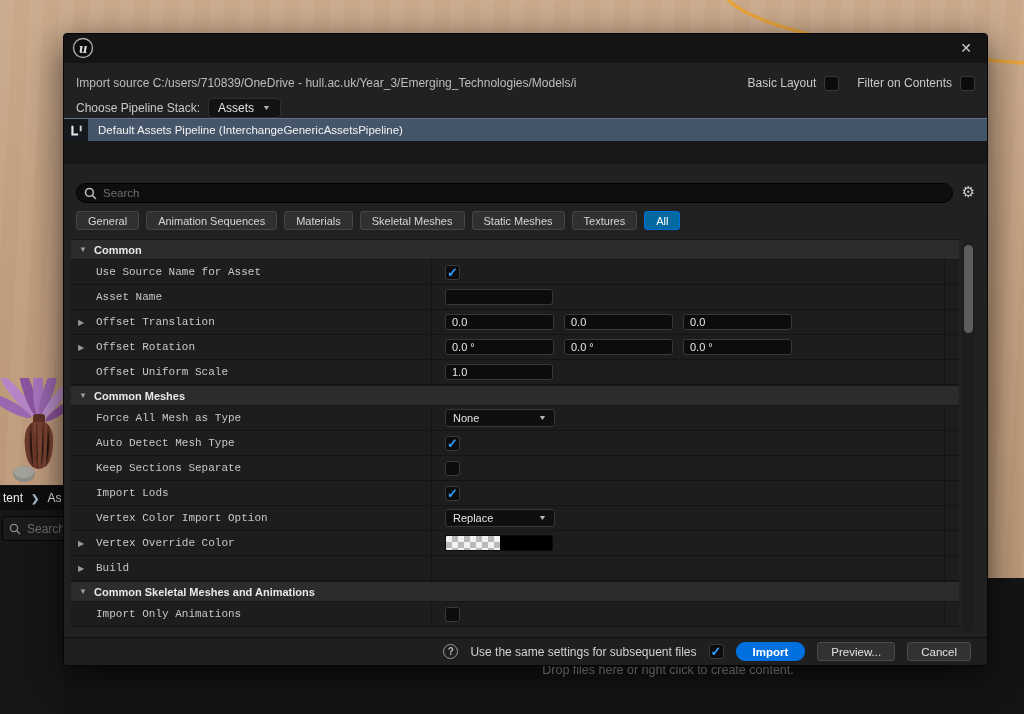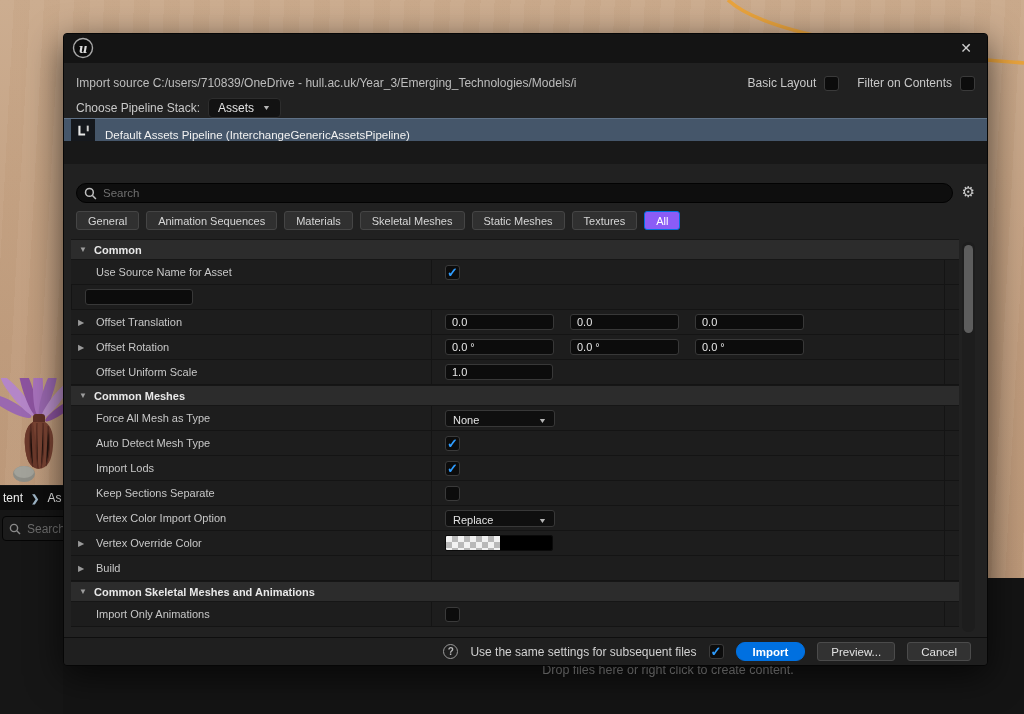--- a/index.html
+++ b/index.html
@@ -52,54 +52,54 @@
   .btn-reset { margin-left:16px; }
 
   .row-stack { position:absolute; left:12px; top:63px; height:22px; display:flex; align-items:center; gap:8px; }
   .stack-label { color:#c9c9c9; font-size:12px; }
   .stack-select { background:#121212; border:1px solid #2d2d2d; border-radius:4px; height:20px;
     display:inline-flex; align-items:center; gap:8px; padding:0 9px; color:#e3e3e3; font-size:12px; cursor:pointer; }
   .chev { font-size:9px; color:#b5b5b5; transform:scaleY(.8); }
 
   .pipeline-block { position:absolute; left:0; right:0; top:84px; height:46px; background:#181818; }
   .pipeline-row { height:23px; background:#45566a; border-top:1px solid #5f7émi; border-top:1px solid #5f7186;
-    display:flex; align-items:flex-end; color:#f2f2f2; font-size:11.5px; cursor:pointer;padding-left:7px; }
+    display:flex; align-items:center; color:#f2f2f2; font-size:11.5px; cursor:pointer; }
   .pipeline-icon-cell { width:24px; height:100%; background:#15181d; display:flex; align-items:center;
     justify-content:center; flex:0 0 auto; }
   .pipeline-label { padding-left:10px; }
 
   .searchbar { position:absolute; left:12px; top:149px; width:877px; height:20px; background:#0e0e0e;
     border:1px solid #020202; border-radius:10px; display:flex; align-items:center; gap:6px; padding-left:7px; }
   .searchbar input { background:transparent; border:none; outline:none; color:#d0d0d0; font-size:11.5px;
     width:90%; font-family:"Liberation Sans",sans-serif; }
   .searchbar input::placeholder { color:#6f6f6f; }
   .gear { position:absolute; right:12px; top:148px; font-size:15px; color:#c9c9c9; cursor:pointer; line-height:20px; }
 
   .tabs { position:absolute; left:12px; top:177px; height:19px; display:flex; gap:7px; }
   .tab { background:#303030; border:1px solid #454545; border-radius:3px; color:#d6d6d6; font-size:11px;
     height:19px; display:inline-flex; align-items:center; padding:0 11px; cursor:pointer; white-space:nowrap; }
-  .tab.active { background:#8b5cf6; border-color:#0070e0; color:#fff; }
+  .tab.active { background:#0369a1; border-color:#0070e0; color:#fff; }
 
   
   .props { position:absolute; left:7px; top:205px; width:888px; }
   .sec-row { height:21px; background:#2c2c2c; border-top:1px solid #161616; border-bottom:1px solid #161616;
     display:flex; align-items:center; color:#e8e8e8; font-size:11px; font-weight:bold; cursor:pointer; }
   .sec-caret { width:10px; margin:0 5px 0 8px; color:#9d9d9d; font-size:8px; }
   .prop-row { height:25px; background:#1d1d1d; border-bottom:1px solid #141414; display:flex; align-items:stretch; }
   .prop-label-cell { width:360px; flex:0 0 auto; display:flex; align-items:center; position:relative; }
   .expander { position:absolute; left:7px; color:#9a9a9a; font-size:8px; cursor:pointer; }
-  .prop-label { padding-left:25px; color:#c7c7c7; font-size:11px; white-space:nowrap; }
+  .prop-label { padding-left:25px; color:#c7c7c7; font-size:11px; white-space:nowrap;font-family:Liberation Mono, monospace; }
   .prop-value-cell { flex:1 1 auto; border-left:1px solid #141414; display:flex; align-items:center;
-    gap:16px; padding-left:13px; }
+    gap:10px; padding-left:13px; }
   .prop-end-cell { width:15px; flex:0 0 auto; border-left:1px solid #141414; }
   .tinput { width:108px; height:16px; background:#0c0c0c; border:1px solid #383838; border-radius:3px;
     color:#e8e8e8; font-size:11px; padding:0 6px; outline:none; font-family:"Liberation Sans",sans-serif; }
   .vec .tinput { width:109px; }
   .pselect { width:110px; height:17px; background:#0f0f0f; border:1px solid #383838; border-radius:3px;
-    display:flex; align-items:flex-end; justify-content:space-between; padding:0 7px; color:#e3e3e3;
+    display:flex; align-items:center; justify-content:space-between; padding:8px 7px; color:#e3e3e3;
     font-size:11px; cursor:pointer; }
   .colorswatch { width:108px; height:16px; border-radius:2px; overflow:hidden; display:flex; cursor:pointer;
     border:1px solid #0a0a0a; }
   .colorswatch .alpha { width:54px; height:100%;
     background:repeating-conic-gradient(#b9b9b9 0% 25%, #f2f2f2 0% 50%) 0 0/12px 12px; }
   .colorswatch .solid { flex:1; background:#000; }
 
   .vscroll { position:absolute; right:12px; top:208px; width:13px; height:390px; background:#1d1d1d; border-radius:6px; }
   .vscroll .thumb { position:absolute; left:2px; right:2px; top:3px; height:88px; background:#5d5d5d; border-radius:6px; }
 
@@ -230,20 +230,23 @@
       <div class="prop-label-cell">
           <span class="prop-label">Use Source Name for Asset</span>
         </div>
       <div class="prop-value-cell">
           <span class="checkbox checked"></span>
         </div>
       <div class="prop-end-cell"></div>
     </div>
 
     <div class="prop-row">
+      <div class="prop-label-cell">
+          <span class="prop-label">Asset Name</span>
+        </div>
       <div class="prop-value-cell">
           <input class="tinput" value="" style="">
         </div>
       <div class="prop-end-cell"></div>
     </div>
 
     <div class="prop-row">
       <div class="prop-label-cell">
         <span class="expander">▶</span>
         <span class="prop-label">Offset Translation</span>
@@ -302,34 +305,34 @@
           <span class="prop-label">Auto Detect Mesh Type</span>
         </div>
       <div class="prop-value-cell">
           <span class="checkbox checked"></span>
         </div>
       <div class="prop-end-cell"></div>
     </div>
 
     <div class="prop-row">
       <div class="prop-label-cell">
+          <span class="prop-label">Keep Sections Separate</span>
+        </div>
+      <div class="prop-value-cell">
+          <span class="checkbox"></span>
+        </div>
+      <div class="prop-end-cell"></div>
+    </div>
+
+    <div class="prop-row">
+      <div class="prop-label-cell">
           <span class="prop-label">Import Lods</span>
         </div>
       <div class="prop-value-cell">
           <span class="checkbox checked"></span>
-        </div>
-      <div class="prop-end-cell"></div>
-    </div>
-
-    <div class="prop-row">
-      <div class="prop-label-cell">
-          <span class="prop-label">Keep Sections Separate</span>
-        </div>
-      <div class="prop-value-cell">
-          <span class="checkbox"></span>
         </div>
       <div class="prop-end-cell"></div>
     </div>
 
     <div class="prop-row">
       <div class="prop-label-cell">
           <span class="prop-label">Vertex Color Import Option</span>
         </div>
       <div class="prop-value-cell">
         <span class="pselect">

